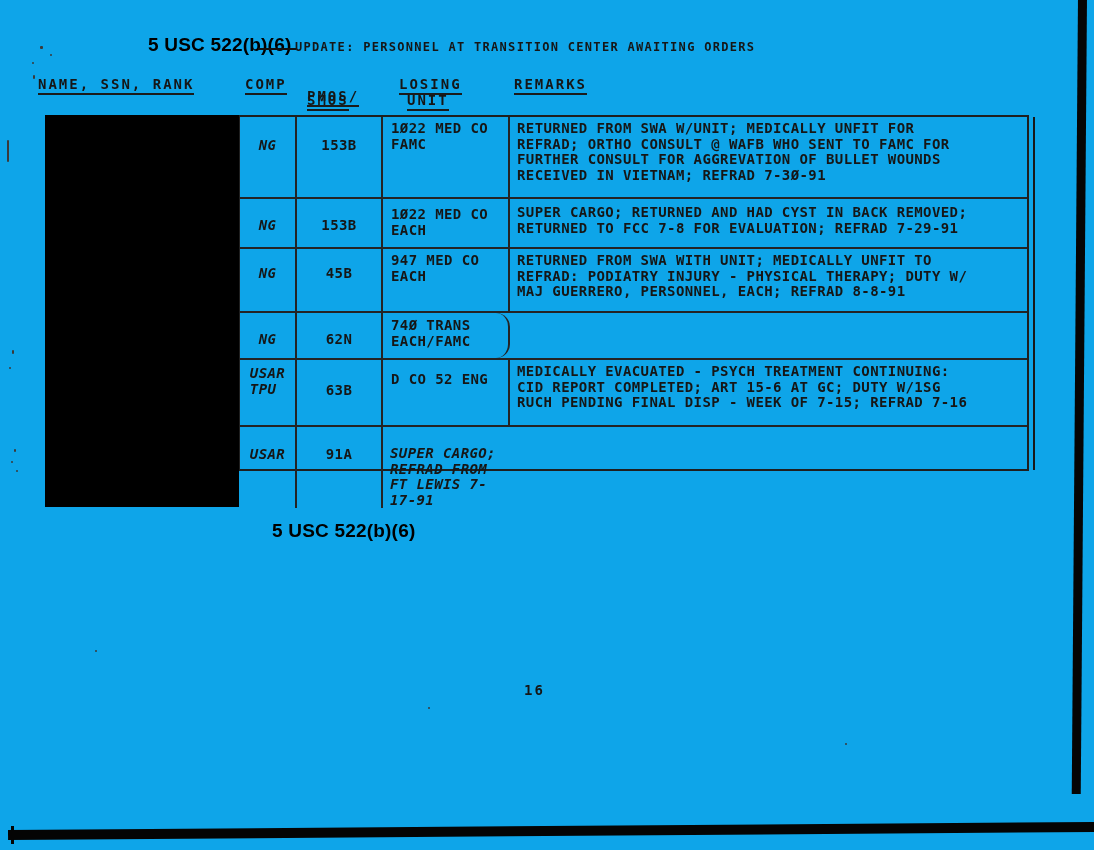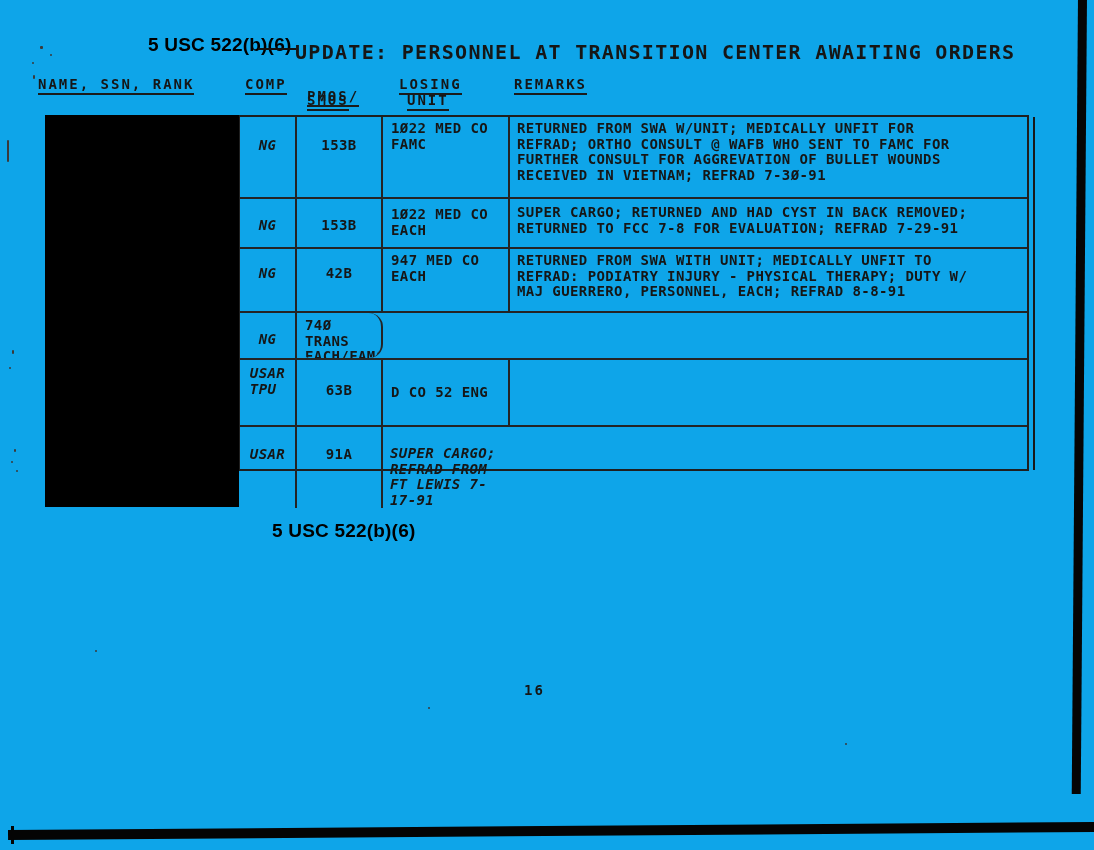--- a/index.html
+++ b/index.html
@@ -22,21 +22,21 @@
   .abs{position:absolute;}
   .stamp{
     font-family:"Liberation Sans",sans-serif;
     font-weight:bold;
     font-size:19px;
     color:#000;
     letter-spacing:0.2px;
     white-space:nowrap;
   }
   .doc-title{
-    font-size:20px;
+    font-size:12px;
     letter-spacing:1.3px;
     white-space:nowrap;
   }
   .th{
     font-size:14px;
     letter-spacing:2px;
     white-space:nowrap;
     border-bottom:2px solid #1b1b1b;
     padding-bottom:1px;
   }
@@ -67,21 +67,21 @@
   .r1 .unit{padding-top:4px;}
   .r2 .comp,.r2 .pmos{padding-top:18px;}
   .r2 .unit{padding-top:8px;}
   .r2 .remarks{padding-top:6px;}
   .r3 .comp,.r3 .pmos{padding-top:16px;}
   .r3 .unit{padding-top:4px;}
   .r4 .comp,.r4 .pmos{padding-top:18px;}
   .r4 .unit{padding-top:5px;border-radius:14px;}
   .r5 .comp{padding-top:5px;}
   .r5 .pmos{padding-top:22px;}
-  .r5 .unit{padding-top:25px;}
+  .r5 .unit{padding-top:12px;}
   .r6 .comp,.r6 .pmos{padding-top:19px;}
   .r6 .unit{padding-top:20px;}
   .r6 .remarks{padding-top:19px;font-style:italic;}
   .redaction{
     position:absolute;
     left:45px;top:115px;
     width:194px;height:392px;
     background:#000;
     z-index:6;
   }
@@ -152,39 +152,43 @@
       <div class="cell mono comp">NG</div>
       <div class="cell mono pmos">153B</div>
       <div class="cell mono unit">1Ø22 MED CO
 EACH</div>
       <div class="cell mono remarks">SUPER CARGO; RETURNED AND HAD CYST IN BACK REMOVED;
 RETURNED TO FCC 7-8 FOR EVALUATION; REFRAD 7-29-91</div>
     </div>
 
     <div class="row r3">
       <div class="cell mono comp">NG</div>
-      <div class="cell mono pmos">42B</div>
+      <div class="cell mono pmos">45B</div>
       <div class="cell mono unit">947 MED CO
 EACH</div>
       <div class="cell mono remarks">RETURNED FROM SWA WITH UNIT; MEDICALLY UNFIT TO
 REFRAD: PODIATRY INJURY - PHYSICAL THERAPY; DUTY W/
 MAJ GUERRERO, PERSONNEL, EACH; REFRAD 8-8-91</div>
     </div>
 
     <div class="row r4">
       <div class="cell mono comp">NG</div>
+      <div class="cell mono pmos">62N</div>
       <div class="cell mono unit">74Ø TRANS
 EACH/FAMC</div>
     </div>
 
     <div class="row r5">
       <div class="cell mono comp">USAR
 TPU</div>
       <div class="cell mono pmos">63B</div>
       <div class="cell mono unit">D CO 52 ENG</div>
+      <div class="cell mono remarks">MEDICALLY EVACUATED - PSYCH TREATMENT CONTINUING:
+CID REPORT COMPLETED; ART 15-6 AT GC; DUTY W/1SG
+RUCH PENDING FINAL DISP - WEEK OF 7-15; REFRAD 7-16</div>
     </div>
 
     <div class="row r6">
       <div class="cell mono comp">USAR</div>
       <div class="cell mono pmos">91A</div>
       <div class="cell mono remarks">SUPER CARGO; REFRAD FROM FT LEWIS 7-17-91</div>
     </div>
 
   </div>
 

